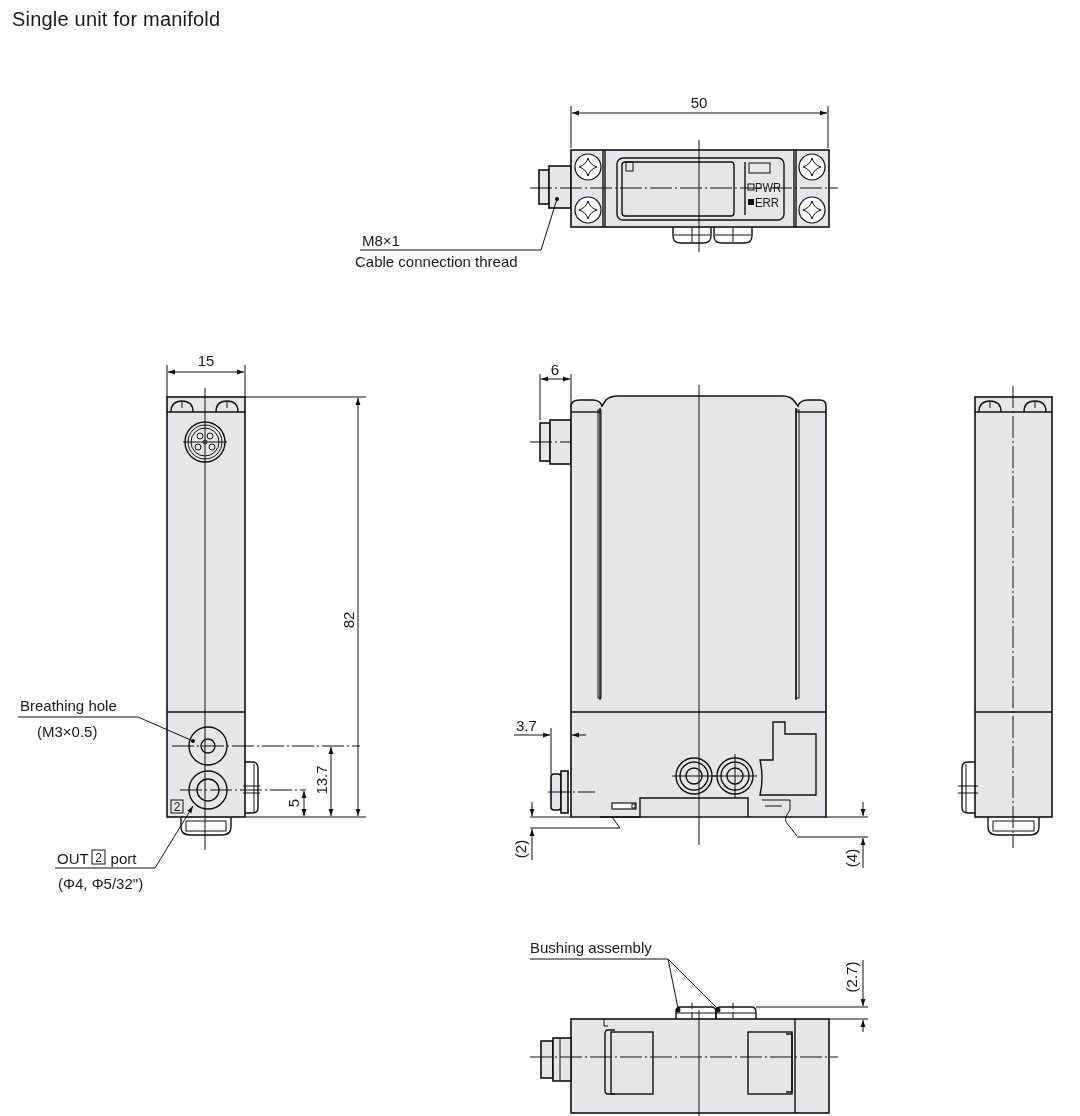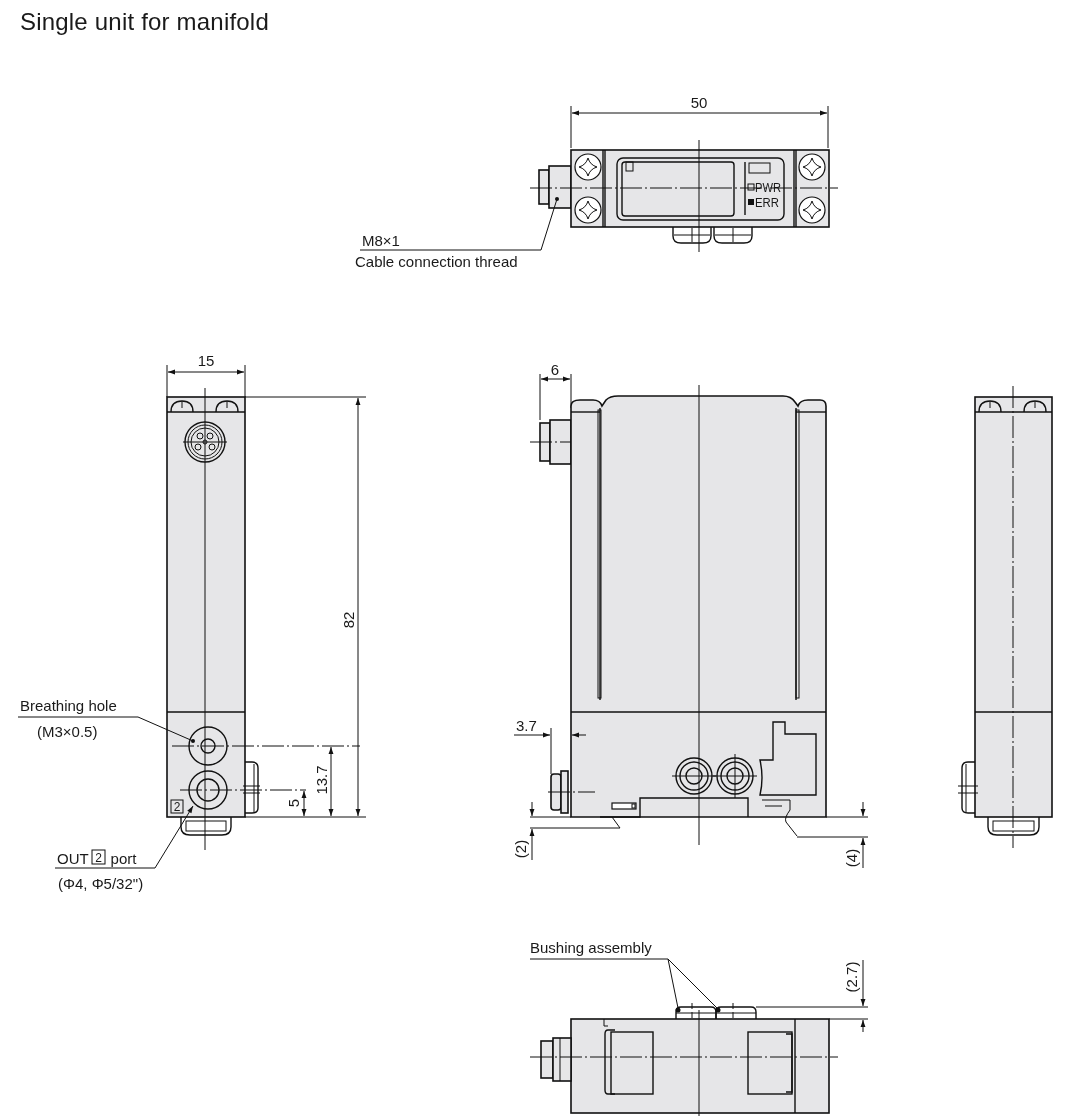--- a/index.html
+++ b/index.html
@@ -1,18 +1,18 @@
 <!DOCTYPE html>
 <html><head>
   <meta charset="utf-8">
   <style>
     html, body { margin: 0; padding: 0; background: #ffffff; }
     body { width: 1080px; height: 1116px; position: relative; overflow: hidden;
            font-family: "Liberation Sans", "DejaVu Sans", sans-serif; color: #1a1a1a; }
-    #title { position: absolute; left: 20px; top: 8px; font-size: 24px; letter-spacing: 0.2px; text-align: center; }
+    #title { position: absolute; left: 12px; top: 8px; font-size: 20px; letter-spacing: 0.2px; text-align: center; }
     svg { position: absolute; left: 0; top: 0; }
     .body { fill: #e6e6e8; stroke: #111; stroke-width: 1.6; }
     .ln { fill: none; stroke: #111; stroke-width: 1.4; }
     .thin { fill: none; stroke: #111; stroke-width: 1; }
     .cl { fill: none; stroke: #111; stroke-width: 1; stroke-dasharray: 22 3 2 3; }
     .dim { fill: none; stroke: #111; stroke-width: 1; }
     .txt { font-family: "Liberation Sans", "DejaVu Sans", sans-serif; font-size: 15px; fill: #1a1a1a; }
     .txts { font-family: "Liberation Sans", "DejaVu Sans", sans-serif; font-size: 12px; fill: #1a1a1a; }
     .white { fill: #fff; stroke: #111; stroke-width: 1.2; }
   </style>

